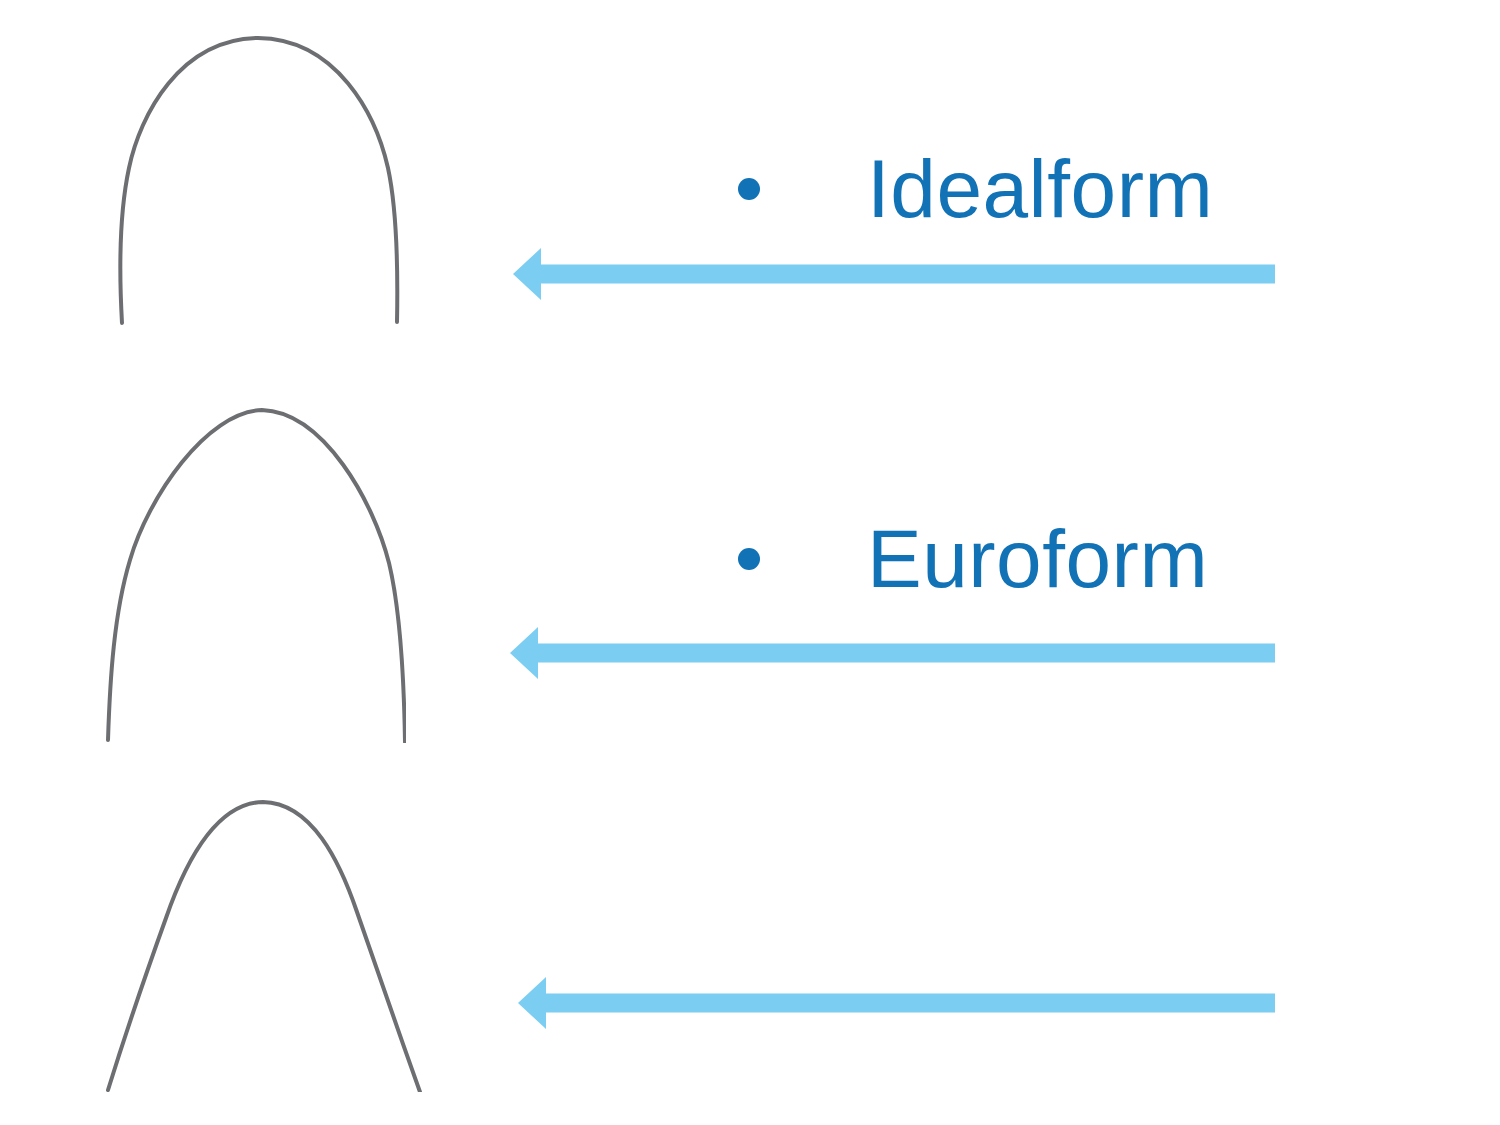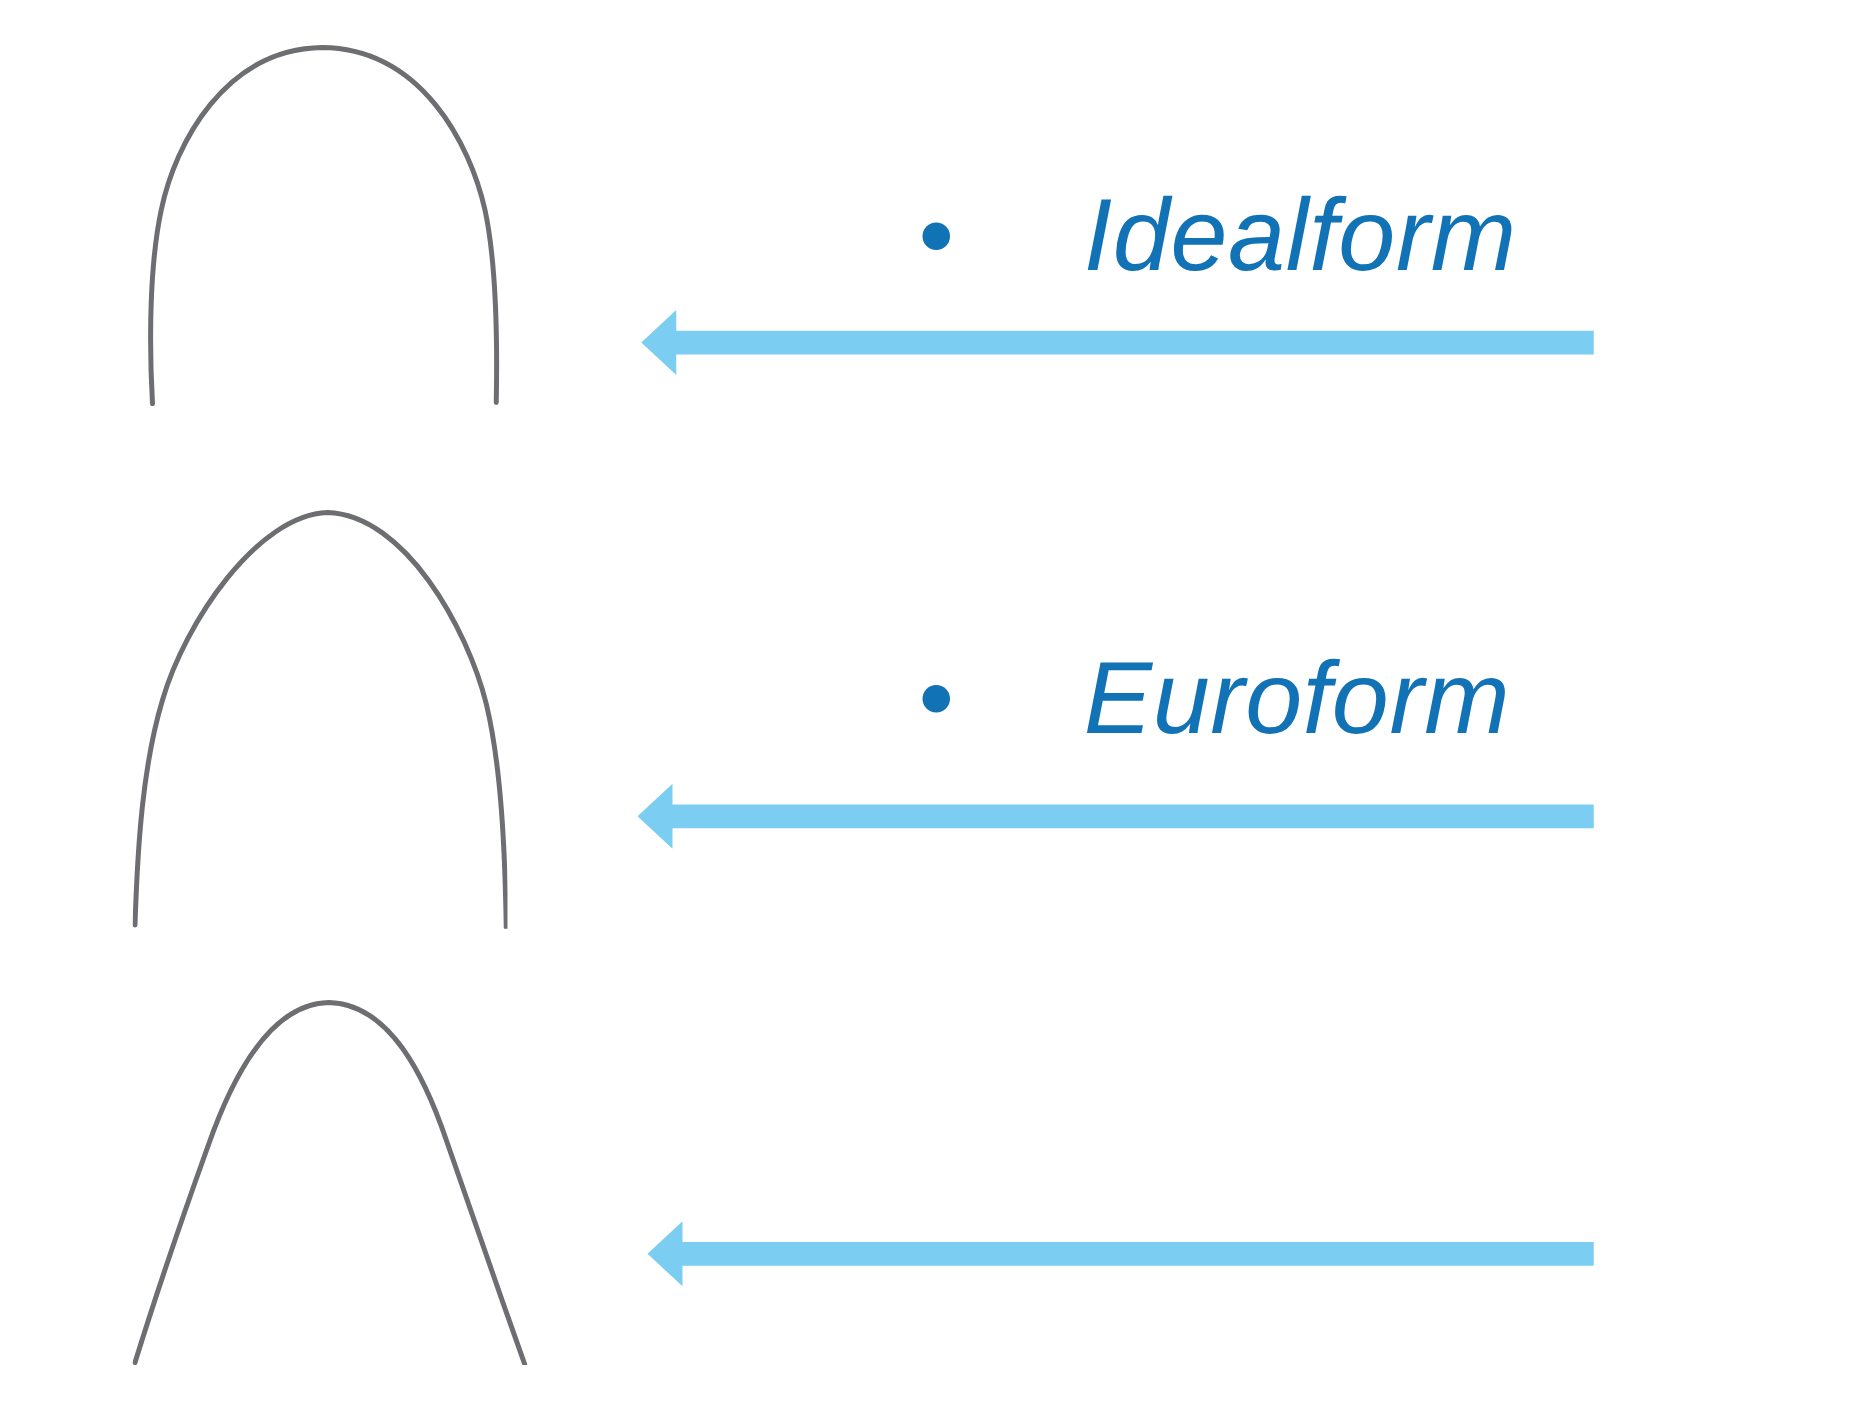--- a/index.html
+++ b/index.html
@@ -7,21 +7,20 @@
     padding: 0;
     background: #ffffff;
   }
   .slide {
     position: relative;
     width: 1275px;
     height: 1125px;
     background: #ffffff;
     overflow: hidden;
     font-family: "Liberation Sans", sans-serif;
-    font-style: italic;
   }
   .arch {
     position: absolute;
     display: block;
   }
   .arch path {
     fill: none;
     stroke: var(--wire, #5f6265);
     stroke-width: 4;
     stroke-linecap: round;

